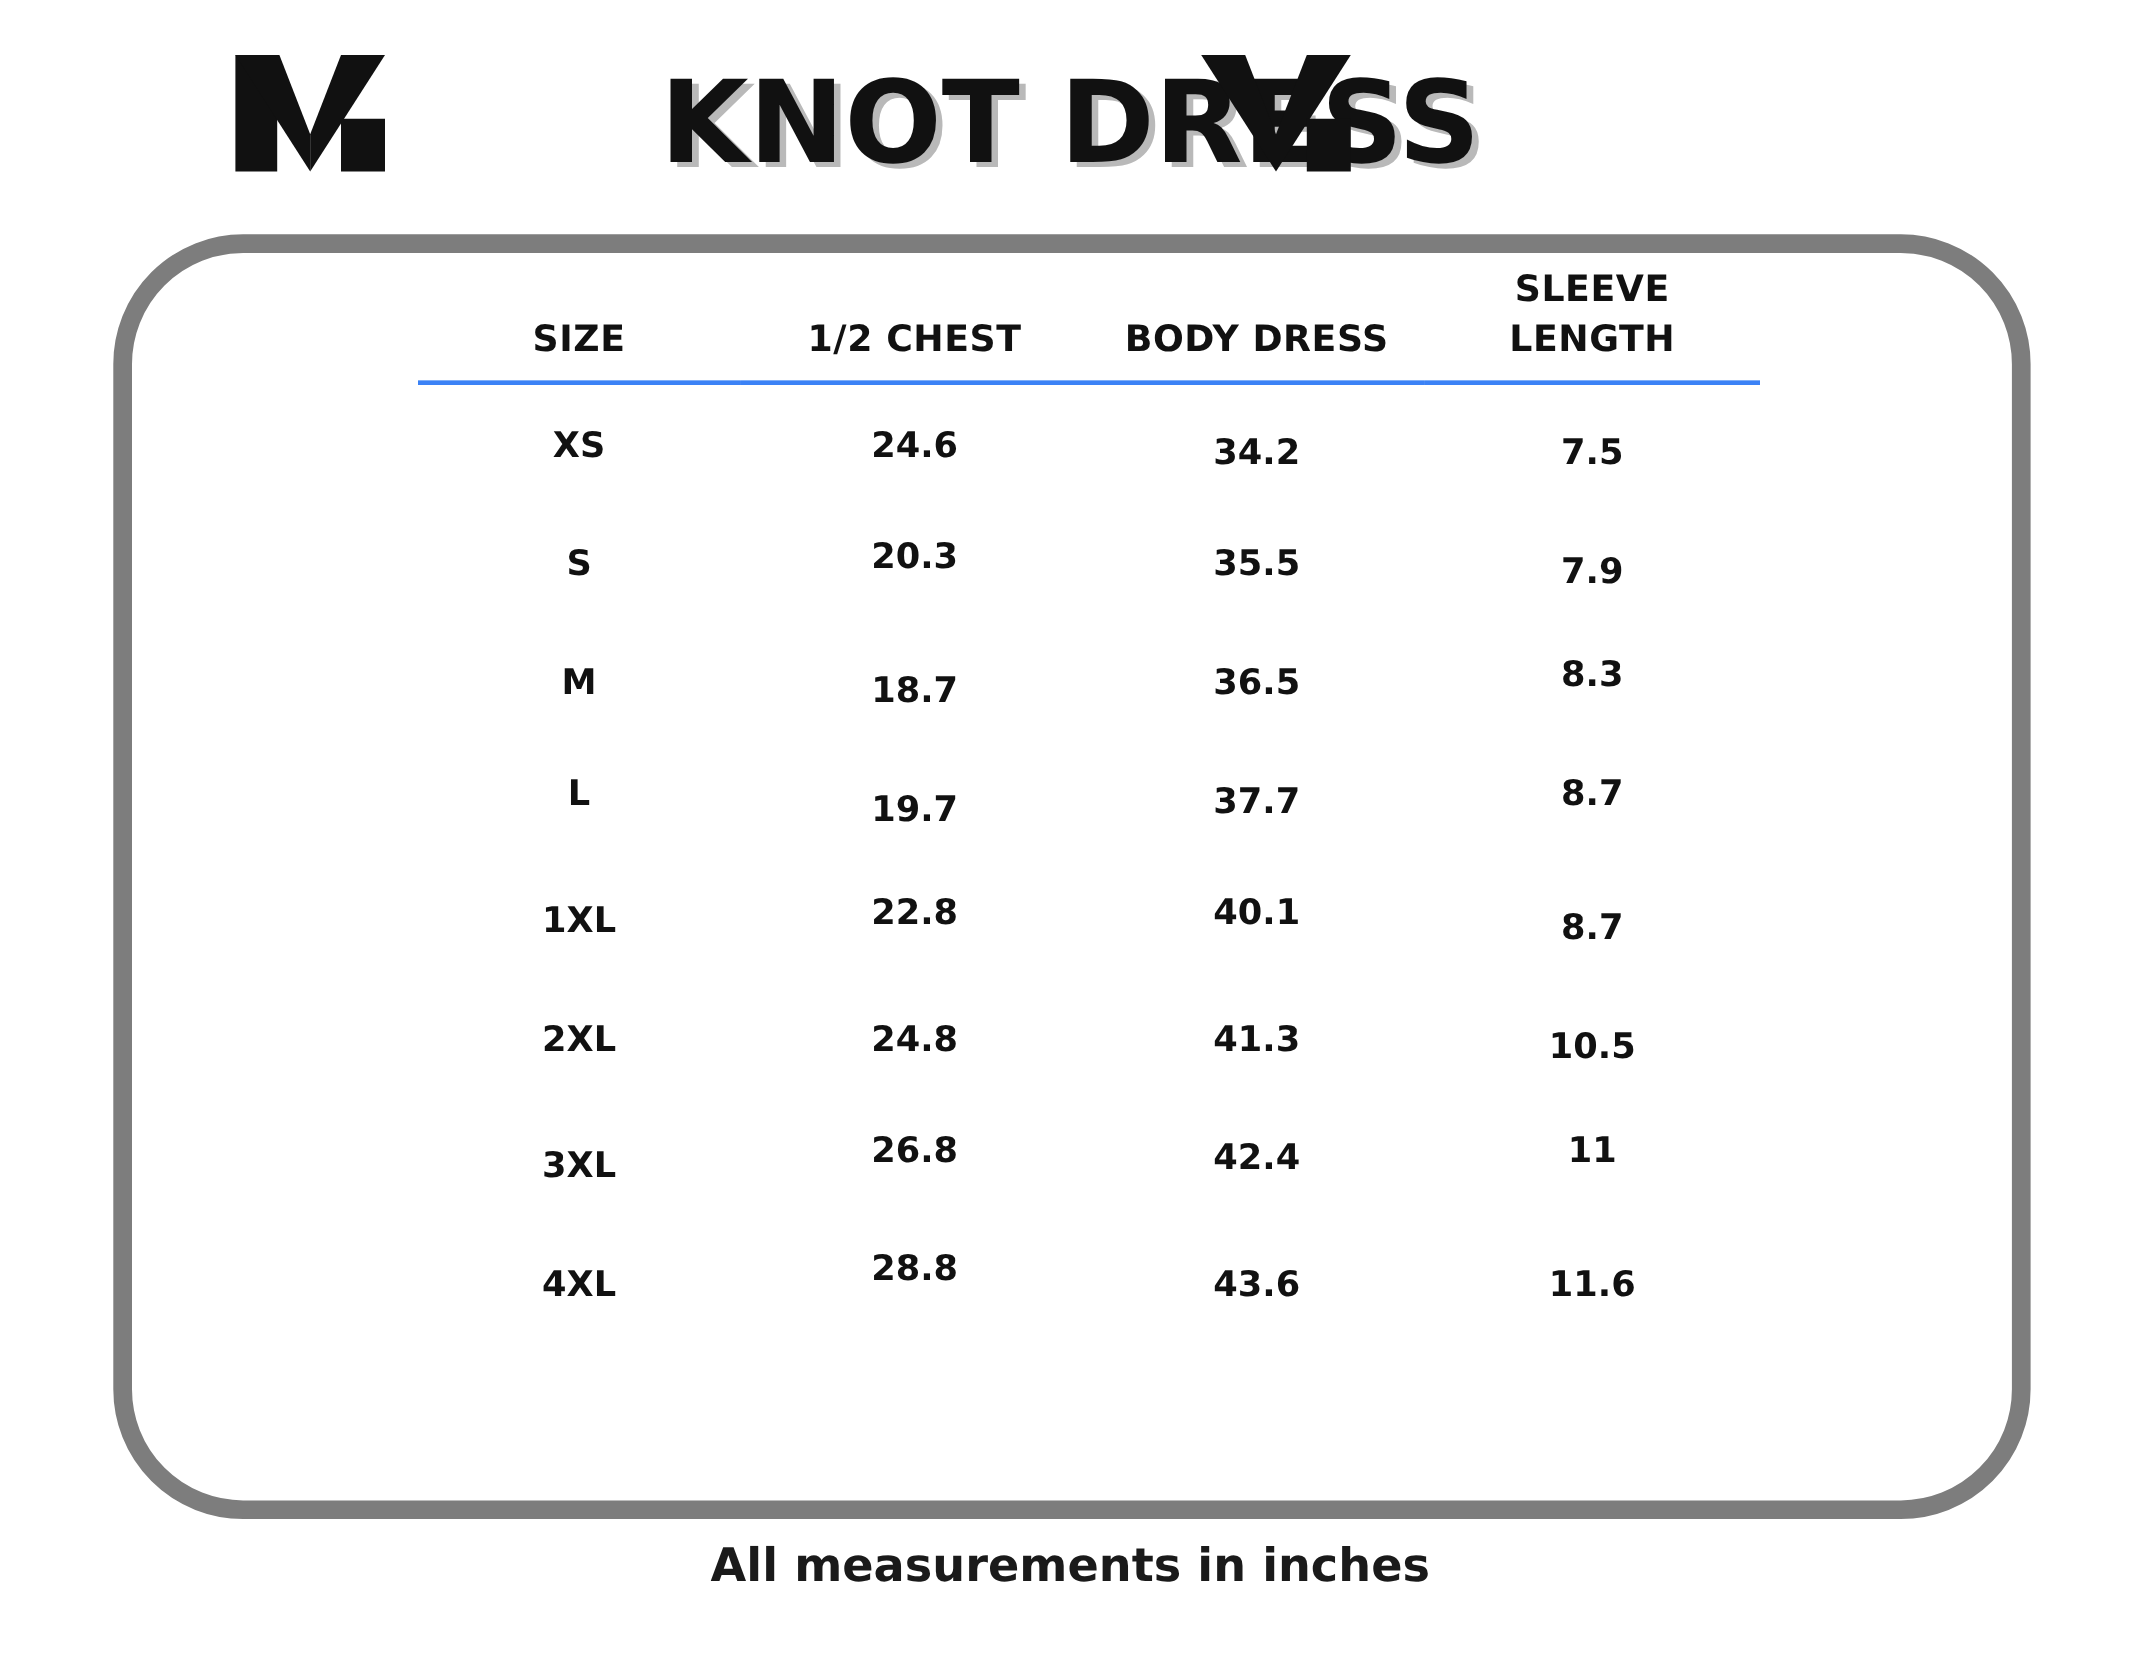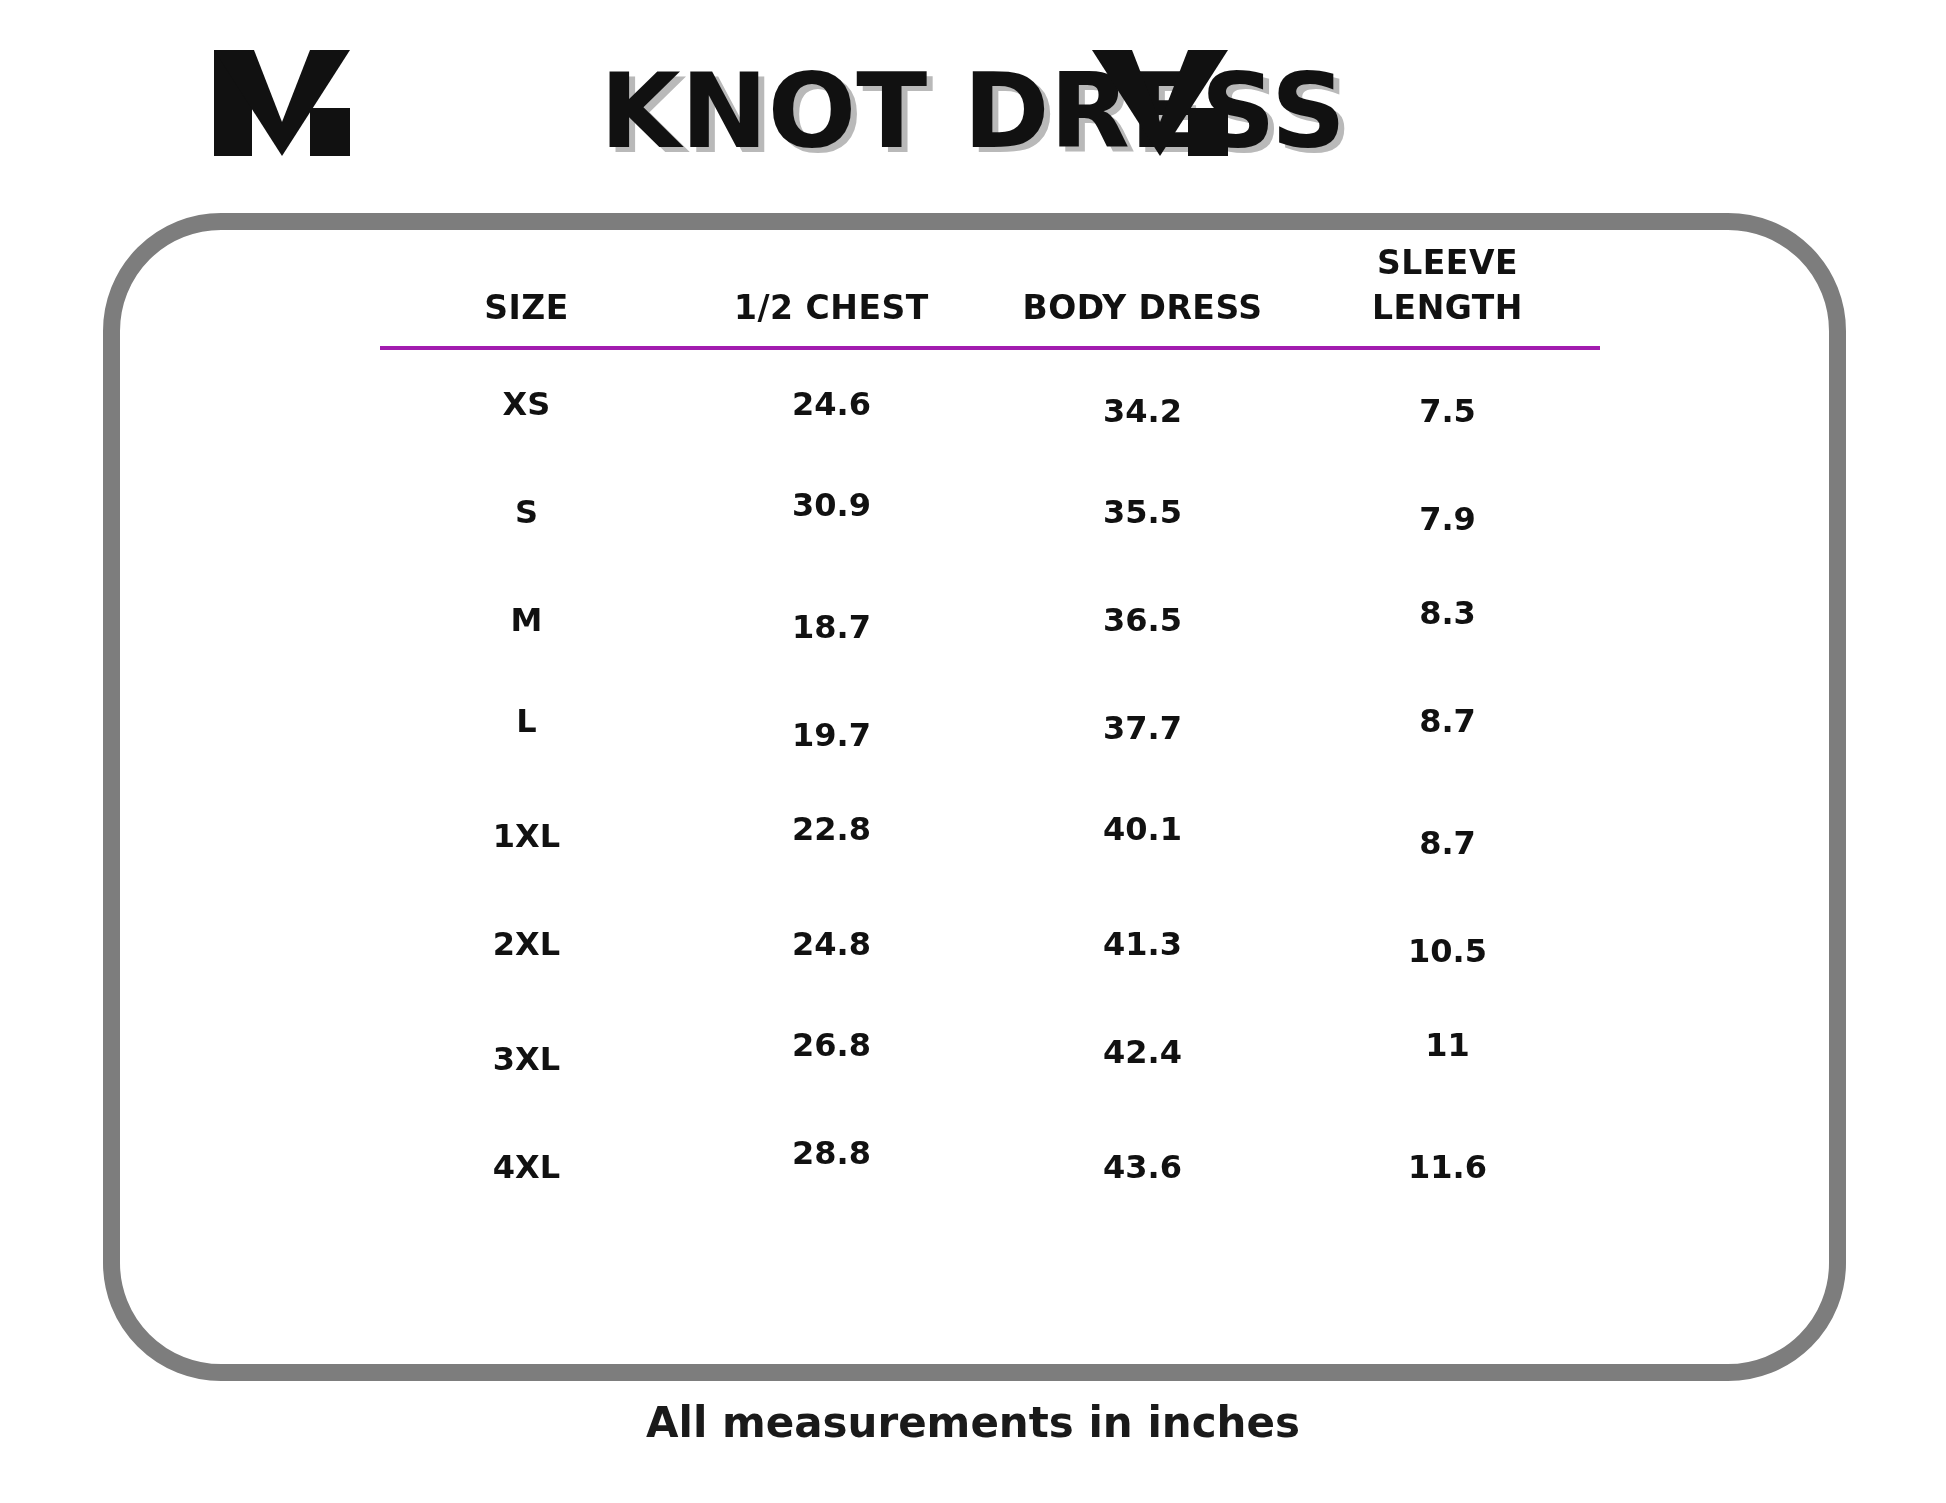--- a/index.html
+++ b/index.html
@@ -80,21 +80,21 @@
   thead th {
     font-size: 33px;
     font-weight: 800;
     color: #111111;
     font-family: "DejaVu Sans", sans-serif;
     letter-spacing: 0.5px;
     padding-bottom: 16px;
     vertical-align: bottom;
     line-height: 1.35;
   }
-  thead tr.headrow th { border-bottom: 4px solid #a21caf; }
+  thead tr.headrow th { border-bottom: 4px solid #3b82f6; }
   tbody td {
     font-size: 32px;
     font-weight: 700;
     color: #111111;
     text-align: center;
     font-family: "DejaVu Sans", sans-serif;
     height: 106px;
     vertical-align: middle;
   }
   tbody tr td:nth-child(1) { font-weight: 700; }
@@ -156,21 +156,21 @@
       </thead>
       <tbody>
         <tr>
           <td>XS</td>
           <td>24.6</td>
           <td class="n-dn">34.2</td>
           <td class="n-dn">7.5</td>
         </tr>
         <tr>
           <td>S</td>
-          <td class="n-up">30.9</td>
+          <td class="n-up">20.3</td>
           <td>35.5</td>
           <td class="n-dn">7.9</td>
         </tr>
         <tr>
           <td>M</td>
           <td class="n-dn">18.7</td>
           <td>36.5</td>
           <td class="n-up">8.3</td>
         </tr>
         <tr>

